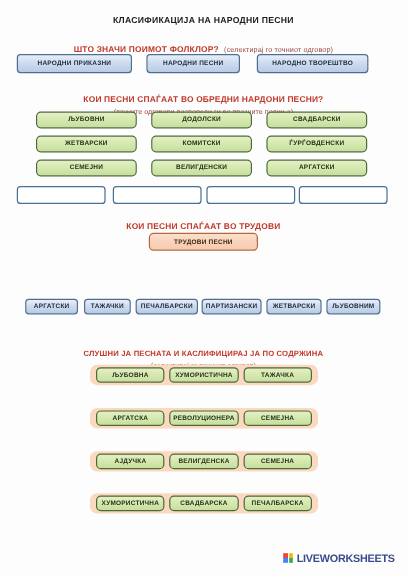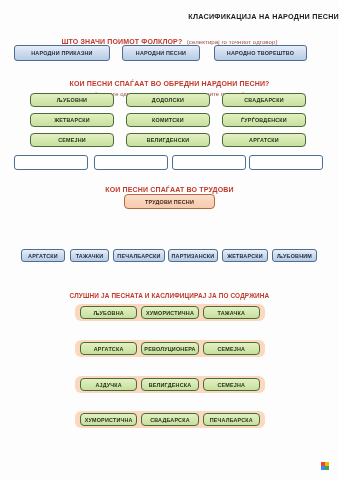--- a/index.html
+++ b/index.html
@@ -16,21 +16,21 @@
   }
   .page {
     position: relative;
     width: 339px;
     height: 480px;
     background: #fdfdfd;
   }
 
   
   .main-title {
-    text-align: right;
+    text-align: center;
     font-size: 7.2px;
     font-weight: bold;
     color: #1b1b1b;
     letter-spacing: 0.25px;
     padding-top: 13px;
     line-height: 1;
   }
   .q-heading {
     text-align: center;
     line-height: 1.15;
@@ -271,15 +271,16 @@
     <div class="btn-green">ПЕЧАЛБАРСКА</div>
   </div>
 
   <div class="watermark">
     <span class="wm-icon">
       <i style="background:#e8453c;"></i>
       <i style="background:#f2b705;"></i>
       <i style="background:#4285f4;"></i>
       <i style="background:#34a853;"></i>
     </span>
+    <span class="wm-text">LIVEWORKSHEETS</span>
   </div>
 
 </div>
 
 </body></html>

